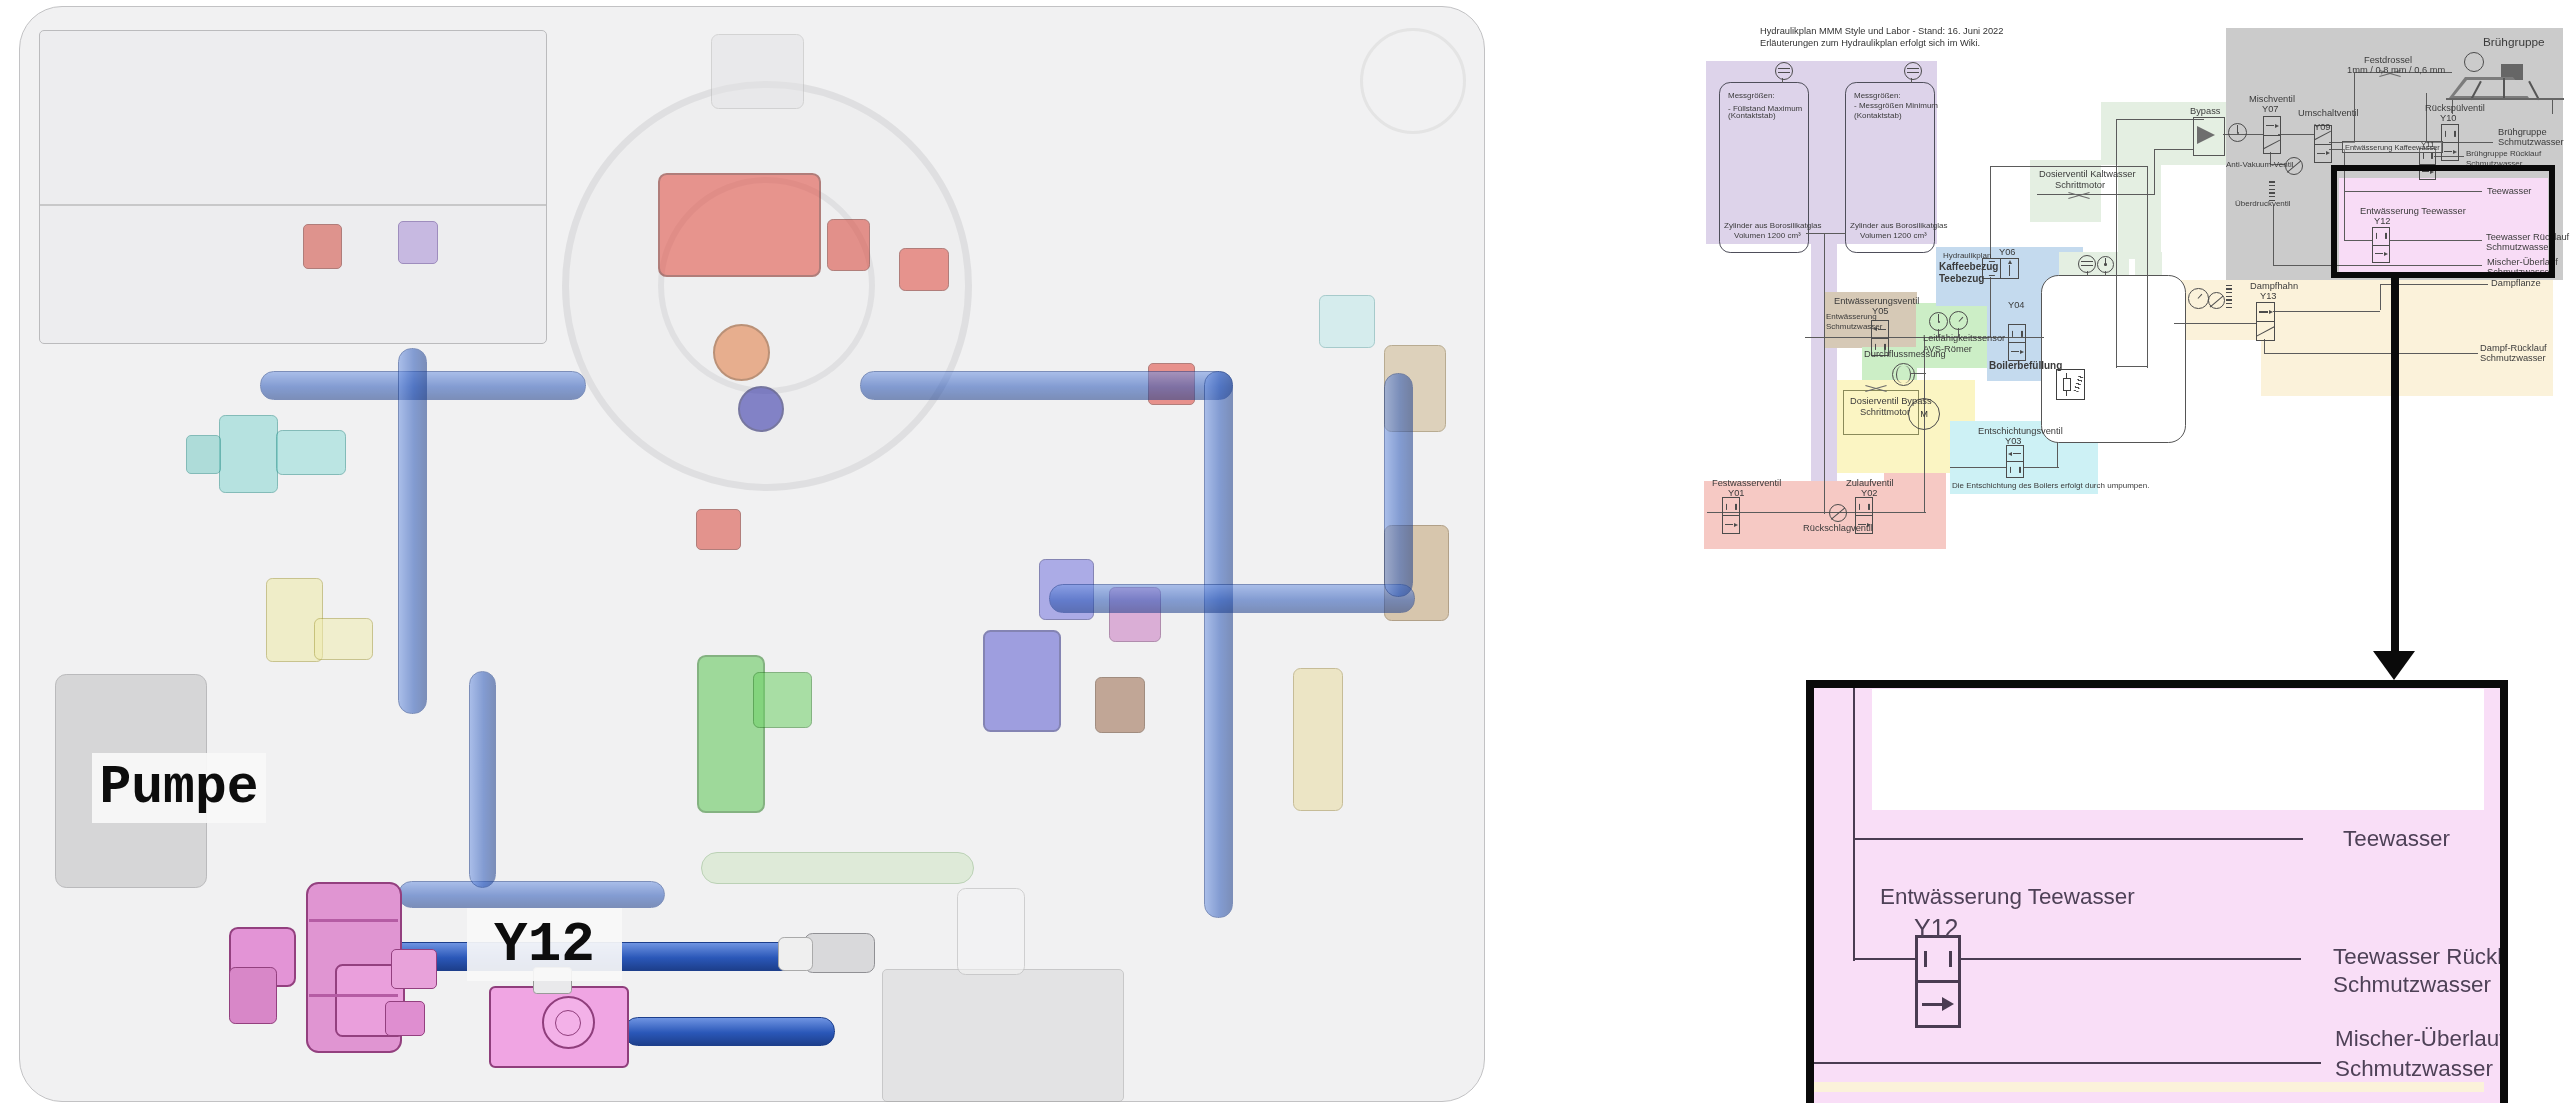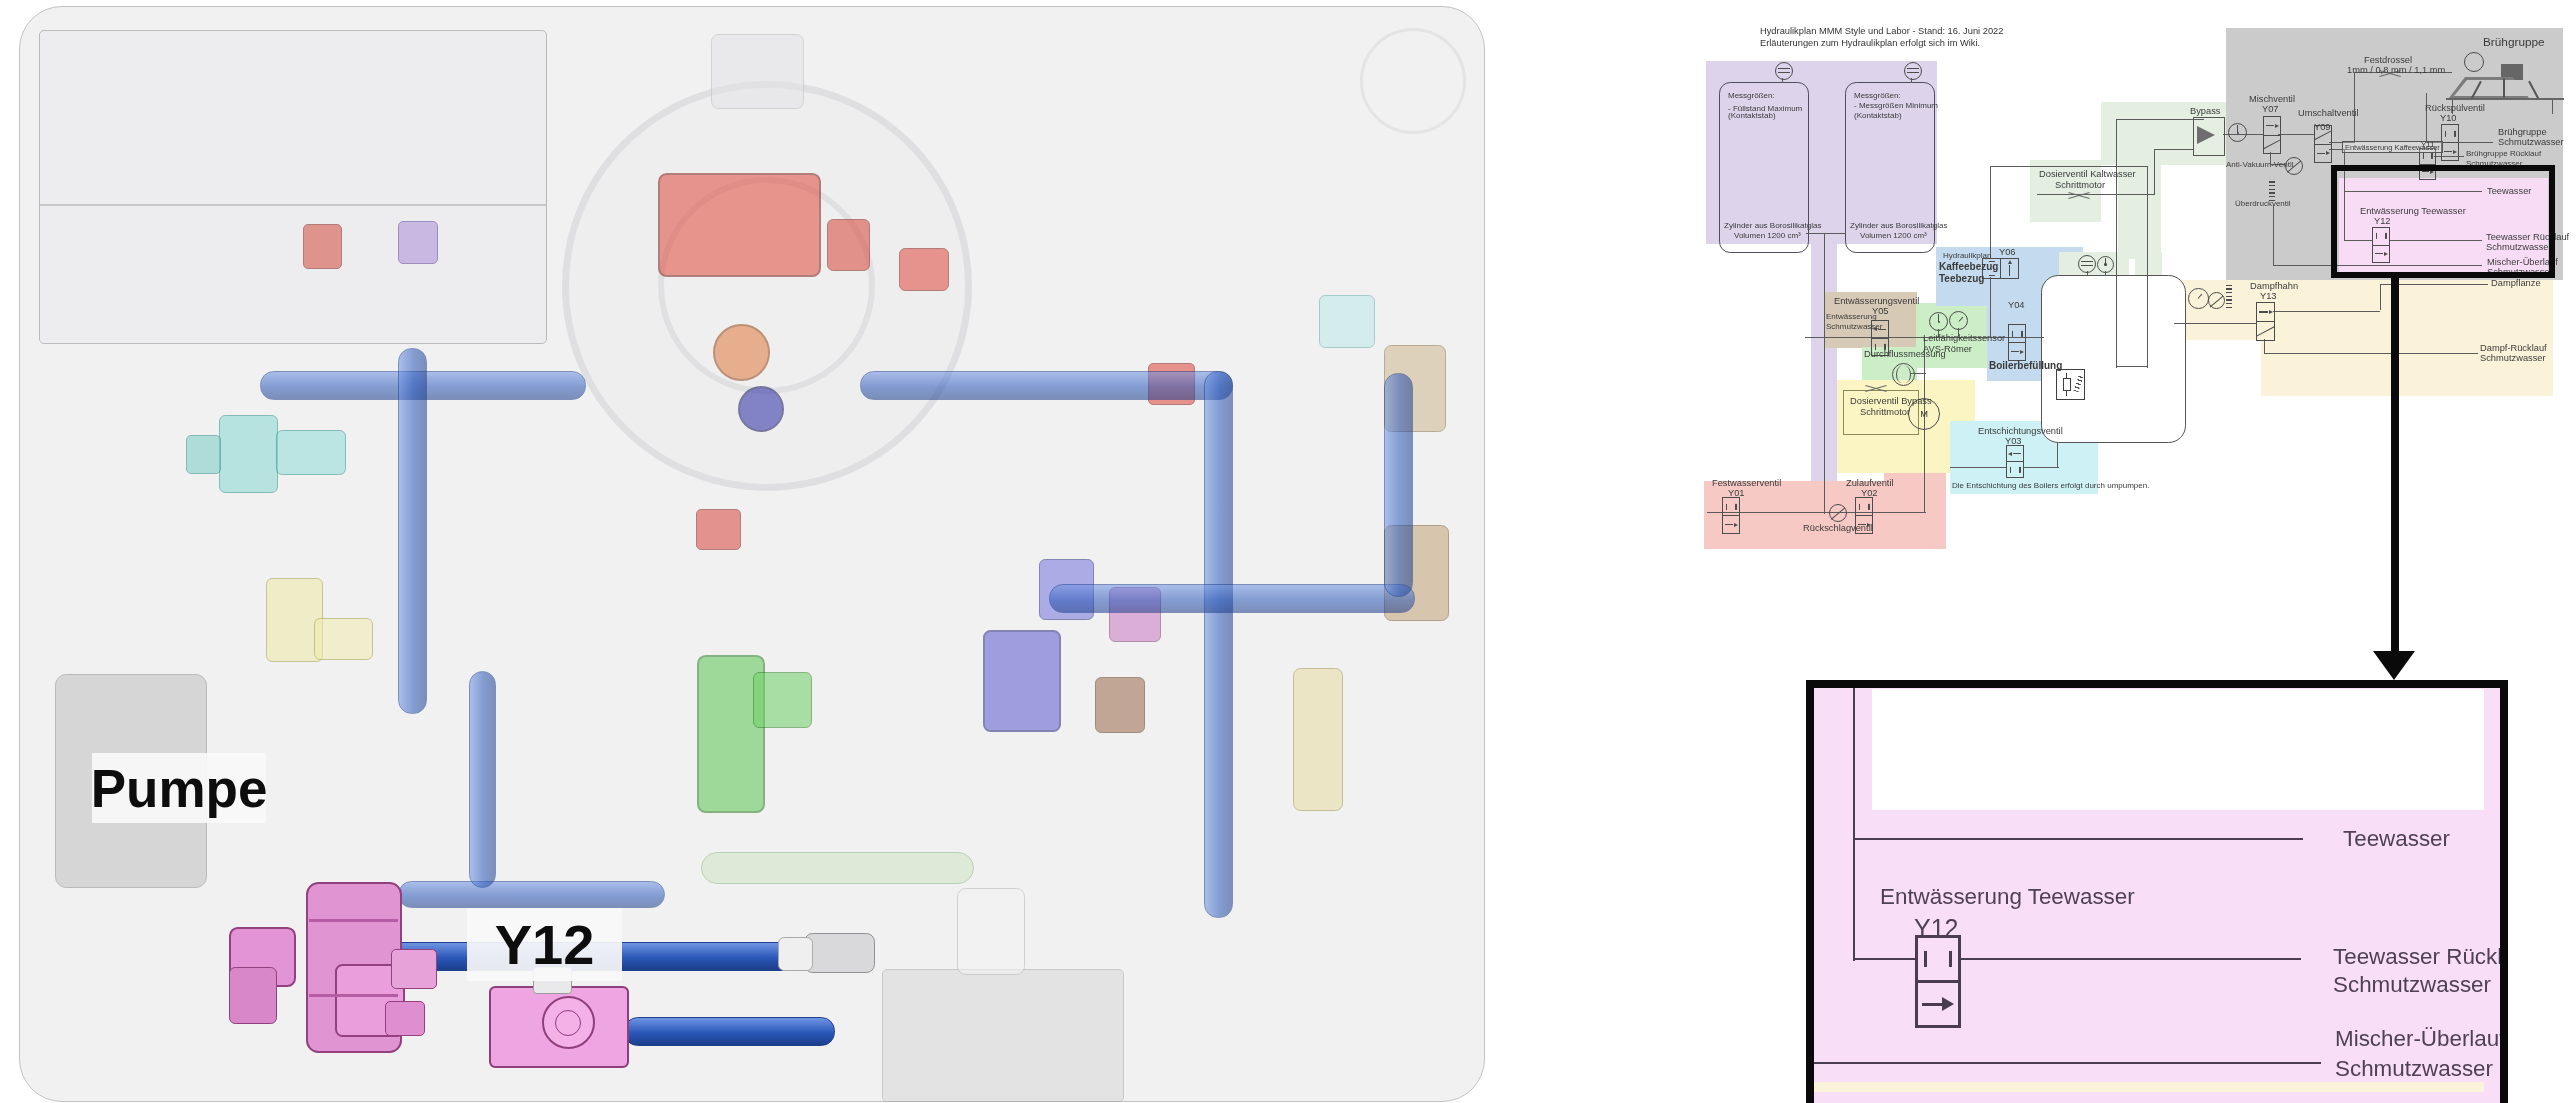--- a/index.html
+++ b/index.html
@@ -48,21 +48,21 @@
   .heat{position:absolute;border:1.2px solid #3f3f3f;z-index:4}
   
   #detailbox{position:absolute;left:1806px;top:680px;width:686px;height:421px;
       border:8px solid #0a0a0a;background:#f9def7;z-index:6;overflow:hidden}
   .dt{position:absolute;font-size:22.4px;color:#4e4157;white-space:nowrap;z-index:5}
   .dhl{position:absolute;height:1.9px;background:#4a3c52;z-index:3}
   .dvl2{position:absolute;width:1.9px;background:#4a3c52;z-index:3}
   
   .mp{position:absolute;box-sizing:border-box;z-index:1}
   .dim{opacity:.55}
-  .serif{font-family:Liberation Sans, sans-serif;font-weight:bold;color:#0d0d0d}
+  .serif{font-family:Liberation Mono, monospace;font-weight:bold;color:#0d0d0d}
   .tube{position:absolute;border-radius:13.7px;background:linear-gradient(#6f94e2,#2a57b8 55%,#1d3f8c);border:1.2px solid #1d3f8c;box-sizing:border-box;z-index:2}
   .tubev{background:linear-gradient(90deg,#6f94e2,#2a57b8 55%,#1d3f8c)}
 </style>
 </head>
 <body>
 
 <div class="mp" style="left:18.6px;top:6.2px;width:1466px;height:1096px;background:#f1f1f2;border:1.9px solid #c2c2c4;border-radius:43px"></div>
 <div class="mp dim" style="left:39px;top:30px;width:508px;height:314px;background:#ebebed;border:1.9px solid #8f8f93;border-radius:5px"></div>
 <div class="mp dim" style="left:40px;top:204px;width:506px;height:1.9px;background:#aaa"></div>
 <div class="mp dim" style="left:562px;top:81px;width:410px;height:410px;border:7.5px solid #d2d2d4;border-radius:50%;background:#ededee"></div>
@@ -337,21 +337,21 @@
 <div class="lbl" style="left:2039px;top:169px">Dosierventil Kaltwasser</div>
 <div class="lbl" style="left:2055px;top:180px">Schrittmotor</div>
 <div class="lbl" style="left:2190px;top:106px">Bypass</div>
 <div class="lbl" style="left:2249px;top:94px">Mischventil</div>
 <div class="lbl" style="left:2262px;top:104px">Y07</div>
 <div class="lbl" style="left:2298px;top:108px">Umschaltventil</div>
 <div class="lbl" style="left:2314px;top:122px">Y09</div>
 <div class="lbl s13" style="left:2226px;top:160px">Anti-Vakuum-Ventil</div>
 <div class="lbl s13" style="left:2235px;top:199px">Überdruckventil</div>
 <div class="lbl" style="left:2364px;top:55px">Festdrossel</div>
-<div class="lbl" style="left:2347px;top:65px">1mm / 0,8 mm / 1,1 mm</div>
+<div class="lbl" style="left:2347px;top:65px">1mm / 0,8 mm / 0,6 mm</div>
 <div class="lbl s19" style="left:2483px;top:35px">Brühgruppe</div>
 <div class="lbl" style="left:2425px;top:103px">Rückspülventil</div>
 <div class="lbl" style="left:2440px;top:113px">Y10</div>
 <div class="lbl" style="left:2498px;top:127px">Brühgruppe</div>
 <div class="lbl" style="left:2498px;top:137px">Schmutzwasser</div>
 <div class="lbl s12" style="left:2342px;top:141px;border:1.2px solid #555;padding:0.6px 1.9px;background:rgba(255,255,255,.25)">Entwässerung Kaffeewasser</div>
 <div class="lbl s13" style="left:2421px;top:140px">Y11</div>
 <div class="lbl s13" style="left:2466px;top:149px">Brühgruppe Rücklauf</div>
 <div class="lbl s13" style="left:2466px;top:159px">Schmutzwasser</div>
 <div class="lbl" style="left:2487px;top:186px">Teewasser</div>

